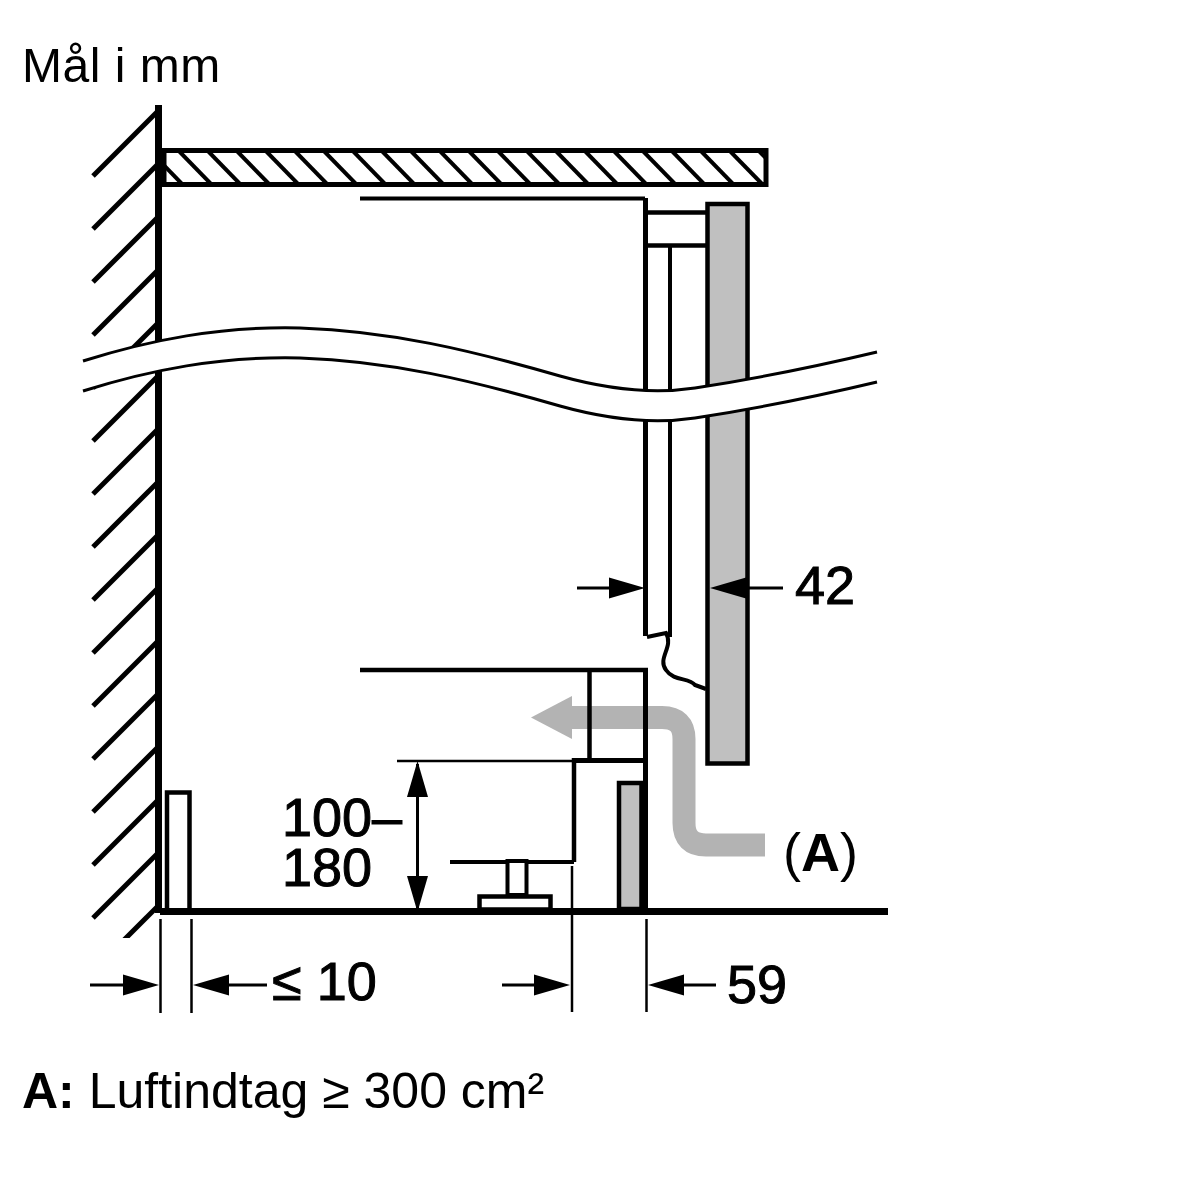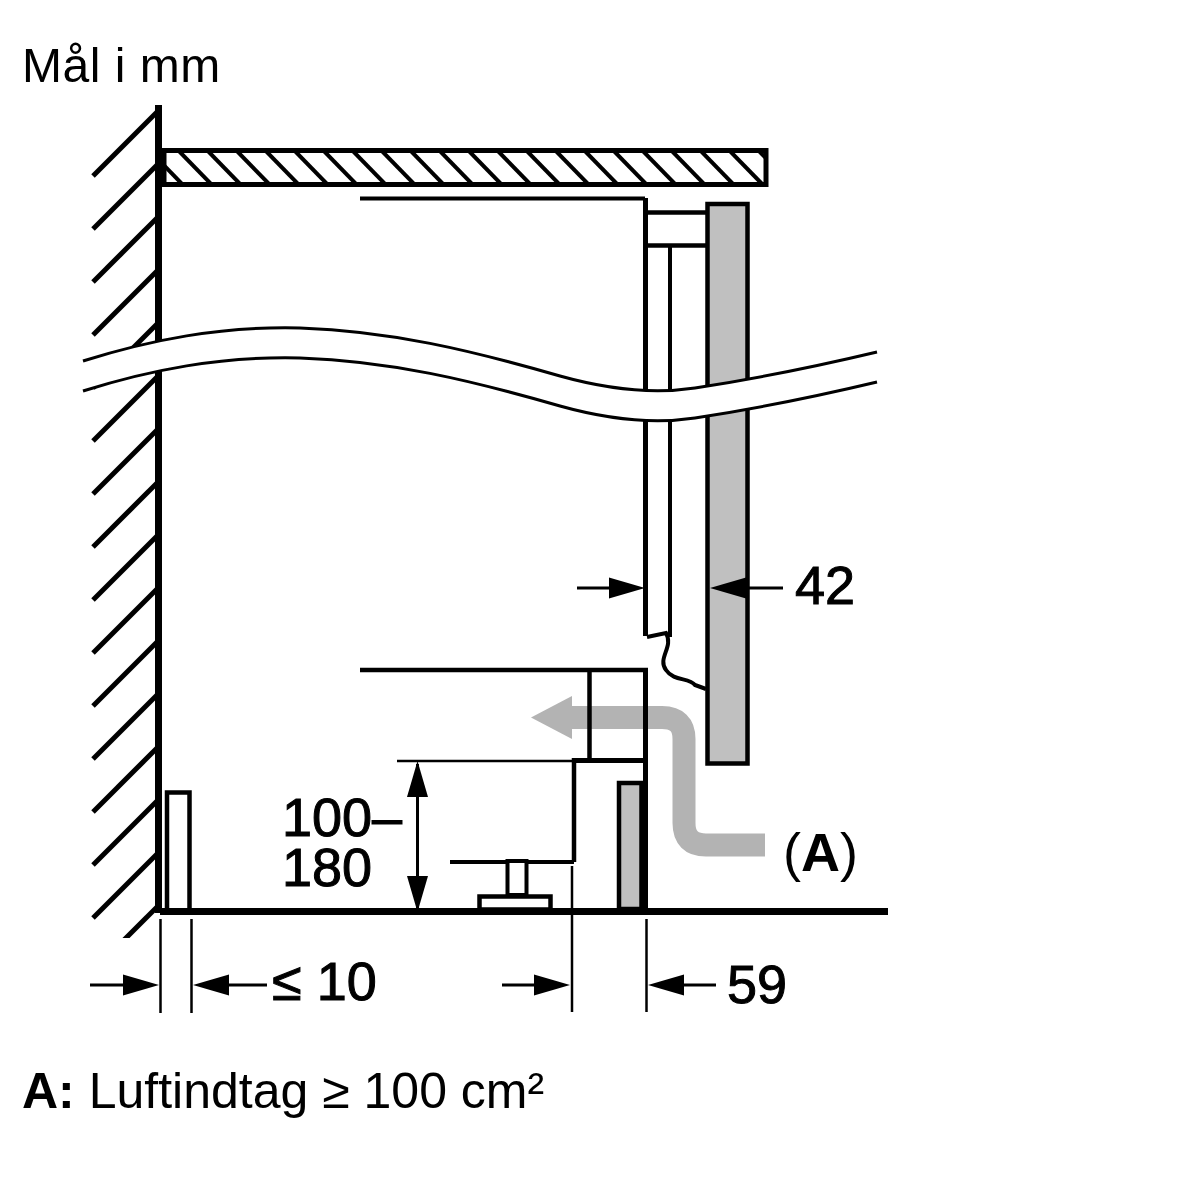--- a/index.html
+++ b/index.html
@@ -149,15 +149,15 @@
       <text class="lbl" x="727" y="1003">59</text>
     </g>
 
     <text x="783" y="871">
       <tspan class="lbl">(</tspan><tspan class="lbl-b">A</tspan><tspan class="lbl">)</tspan>
     </text>
   </svg>
 
   <div class="title">Mål i mm</div>
 
-  <div class="footnote"><b>A:</b><span> Luftindtag ≥ 100 cm²</span></div>
+  <div class="footnote"><b>A:</b><span> Luftindtag ≥ 300 cm²</span></div>
 
 </div>
 
 </body></html>

